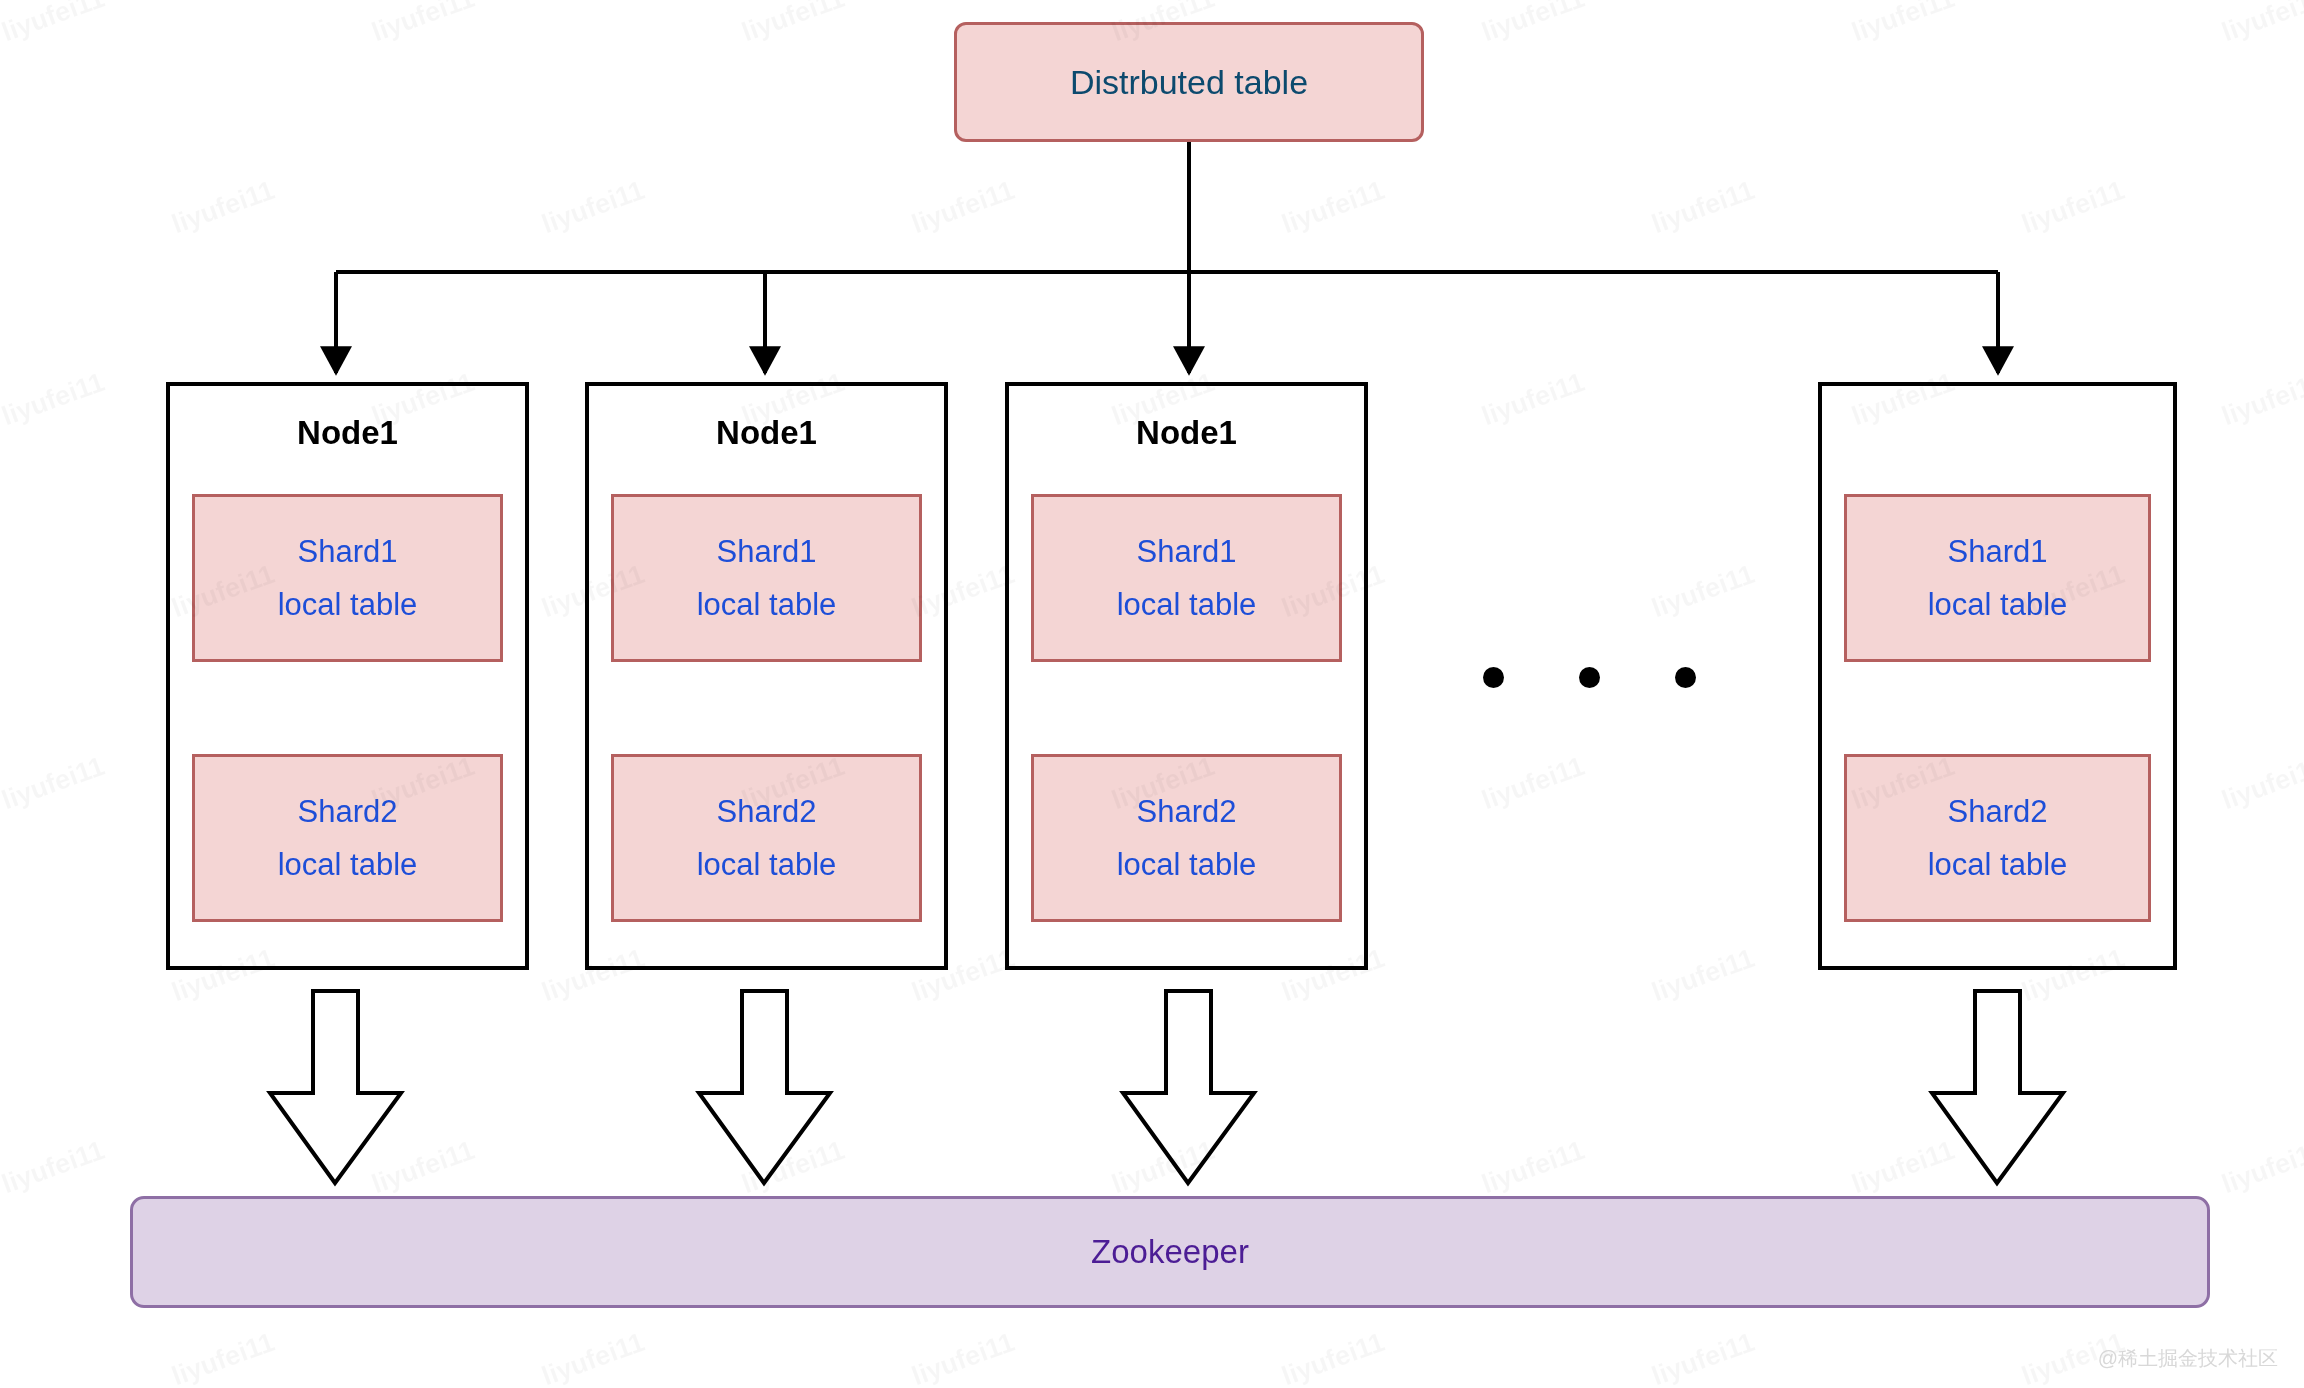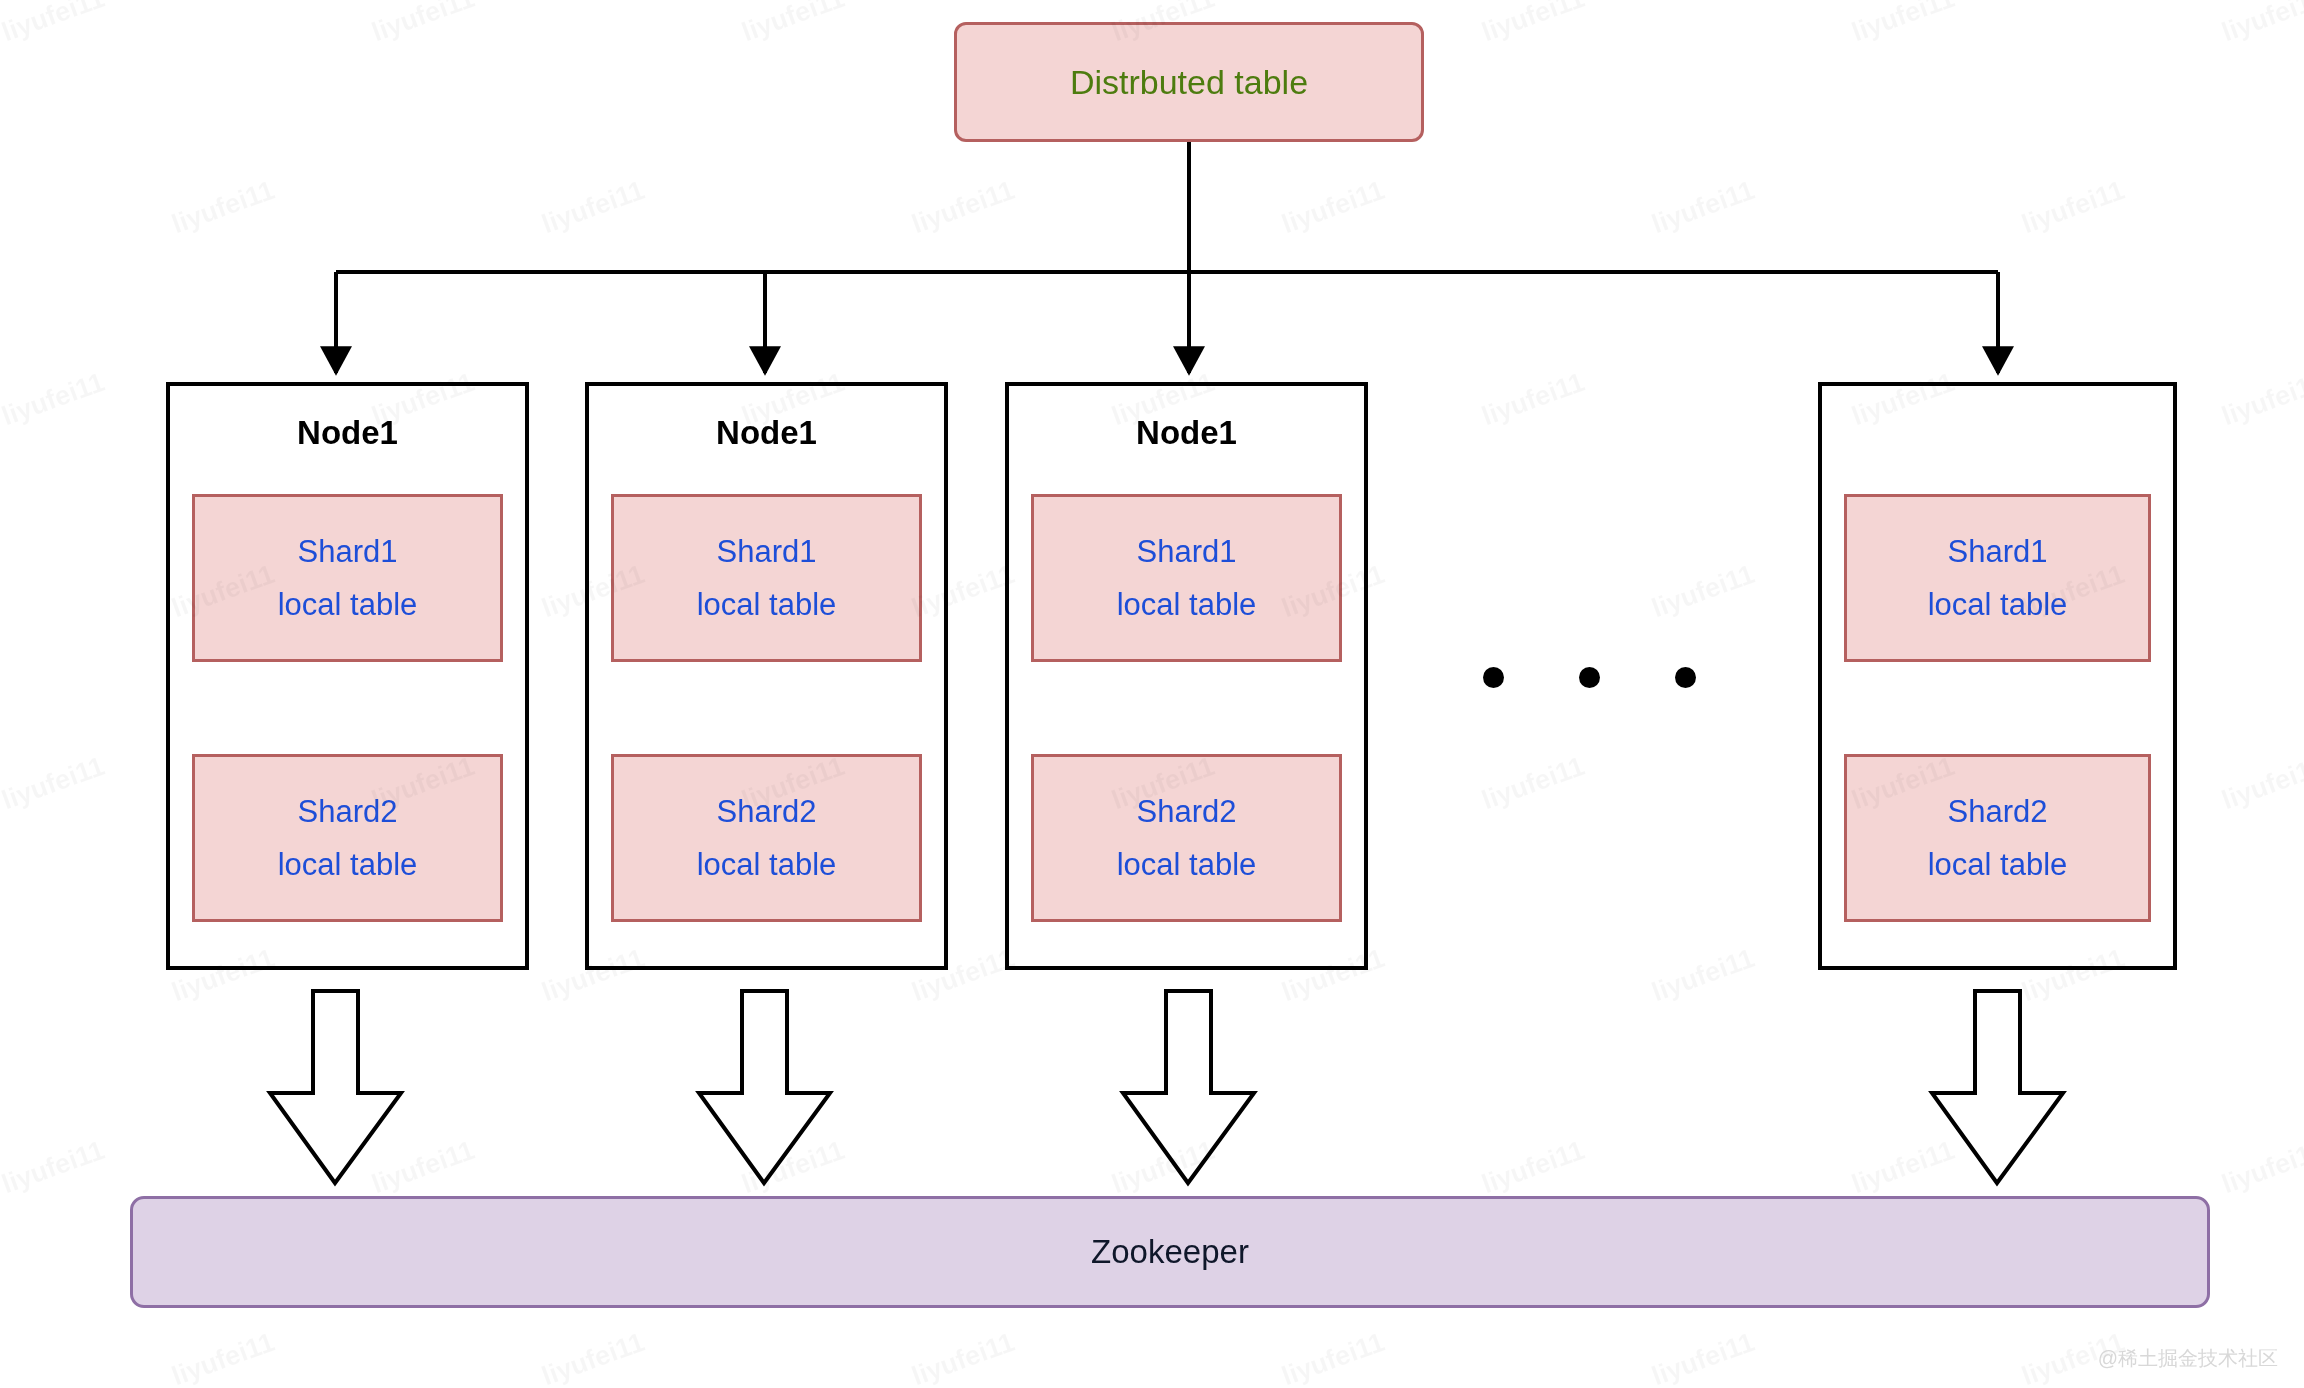--- a/index.html
+++ b/index.html
@@ -56,21 +56,21 @@
     border: 3px solid #b5605f;
     border-radius: 12px;
     box-sizing: border-box;
     display: flex;
     align-items: center;
     justify-content: center;
     z-index: 3;
   }
   #dist-table .label {
     font-size: 34px;
-    color: #4d7c0f;
+    color: #0c4a6e;
     font-family: "Liberation Sans", sans-serif;
   }
 
   
   .node-box {
     position: absolute;
     top: 382px;
     height: 588px;
     background: #ffffff;
     border: 4px solid #000000;
@@ -140,21 +140,21 @@
     border: 3px solid #8e6fa5;
     border-radius: 14px;
     box-sizing: border-box;
     display: flex;
     align-items: center;
     justify-content: center;
     z-index: 3;
   }
   #zookeeper .label {
     font-size: 33px;
-    color: #0f172a;
+    color: #4c1d95;
     font-family: "Liberation Sans", sans-serif;
   }
 
   
   #footer-credit {
     position: absolute;
     right: 26px;
     bottom: 16px;
     font-size: 20px;
     color: #d8d8d8;

